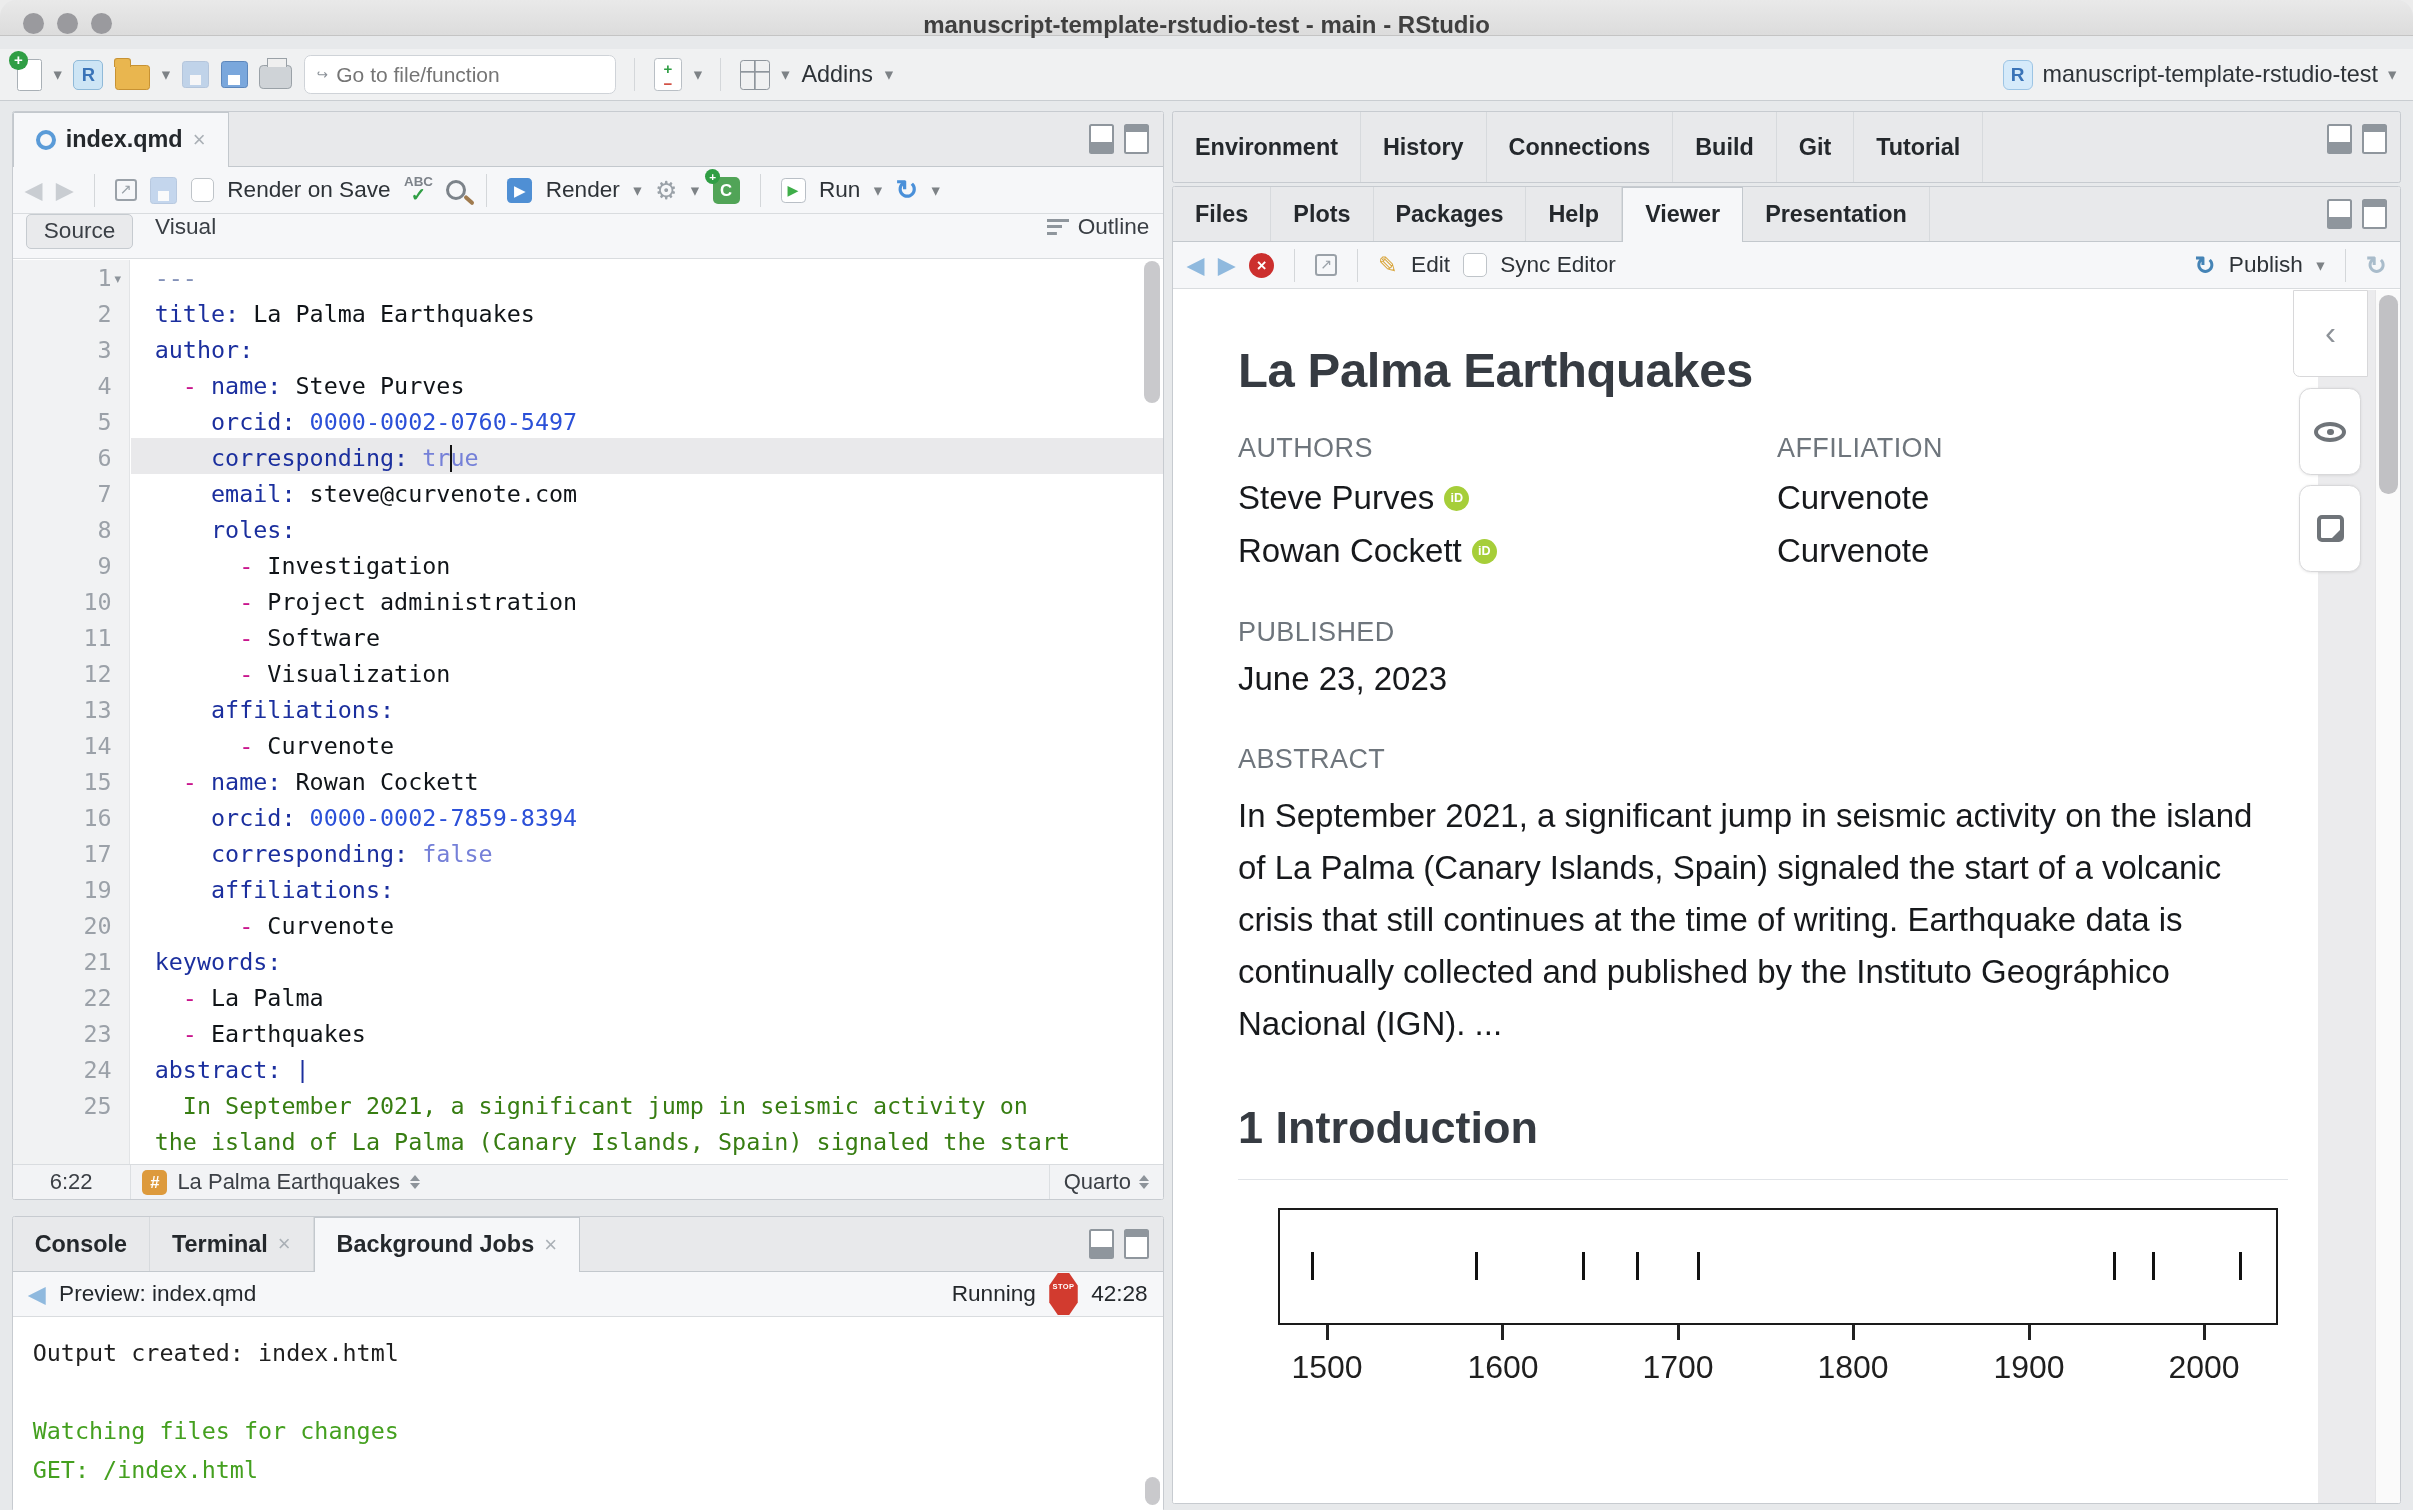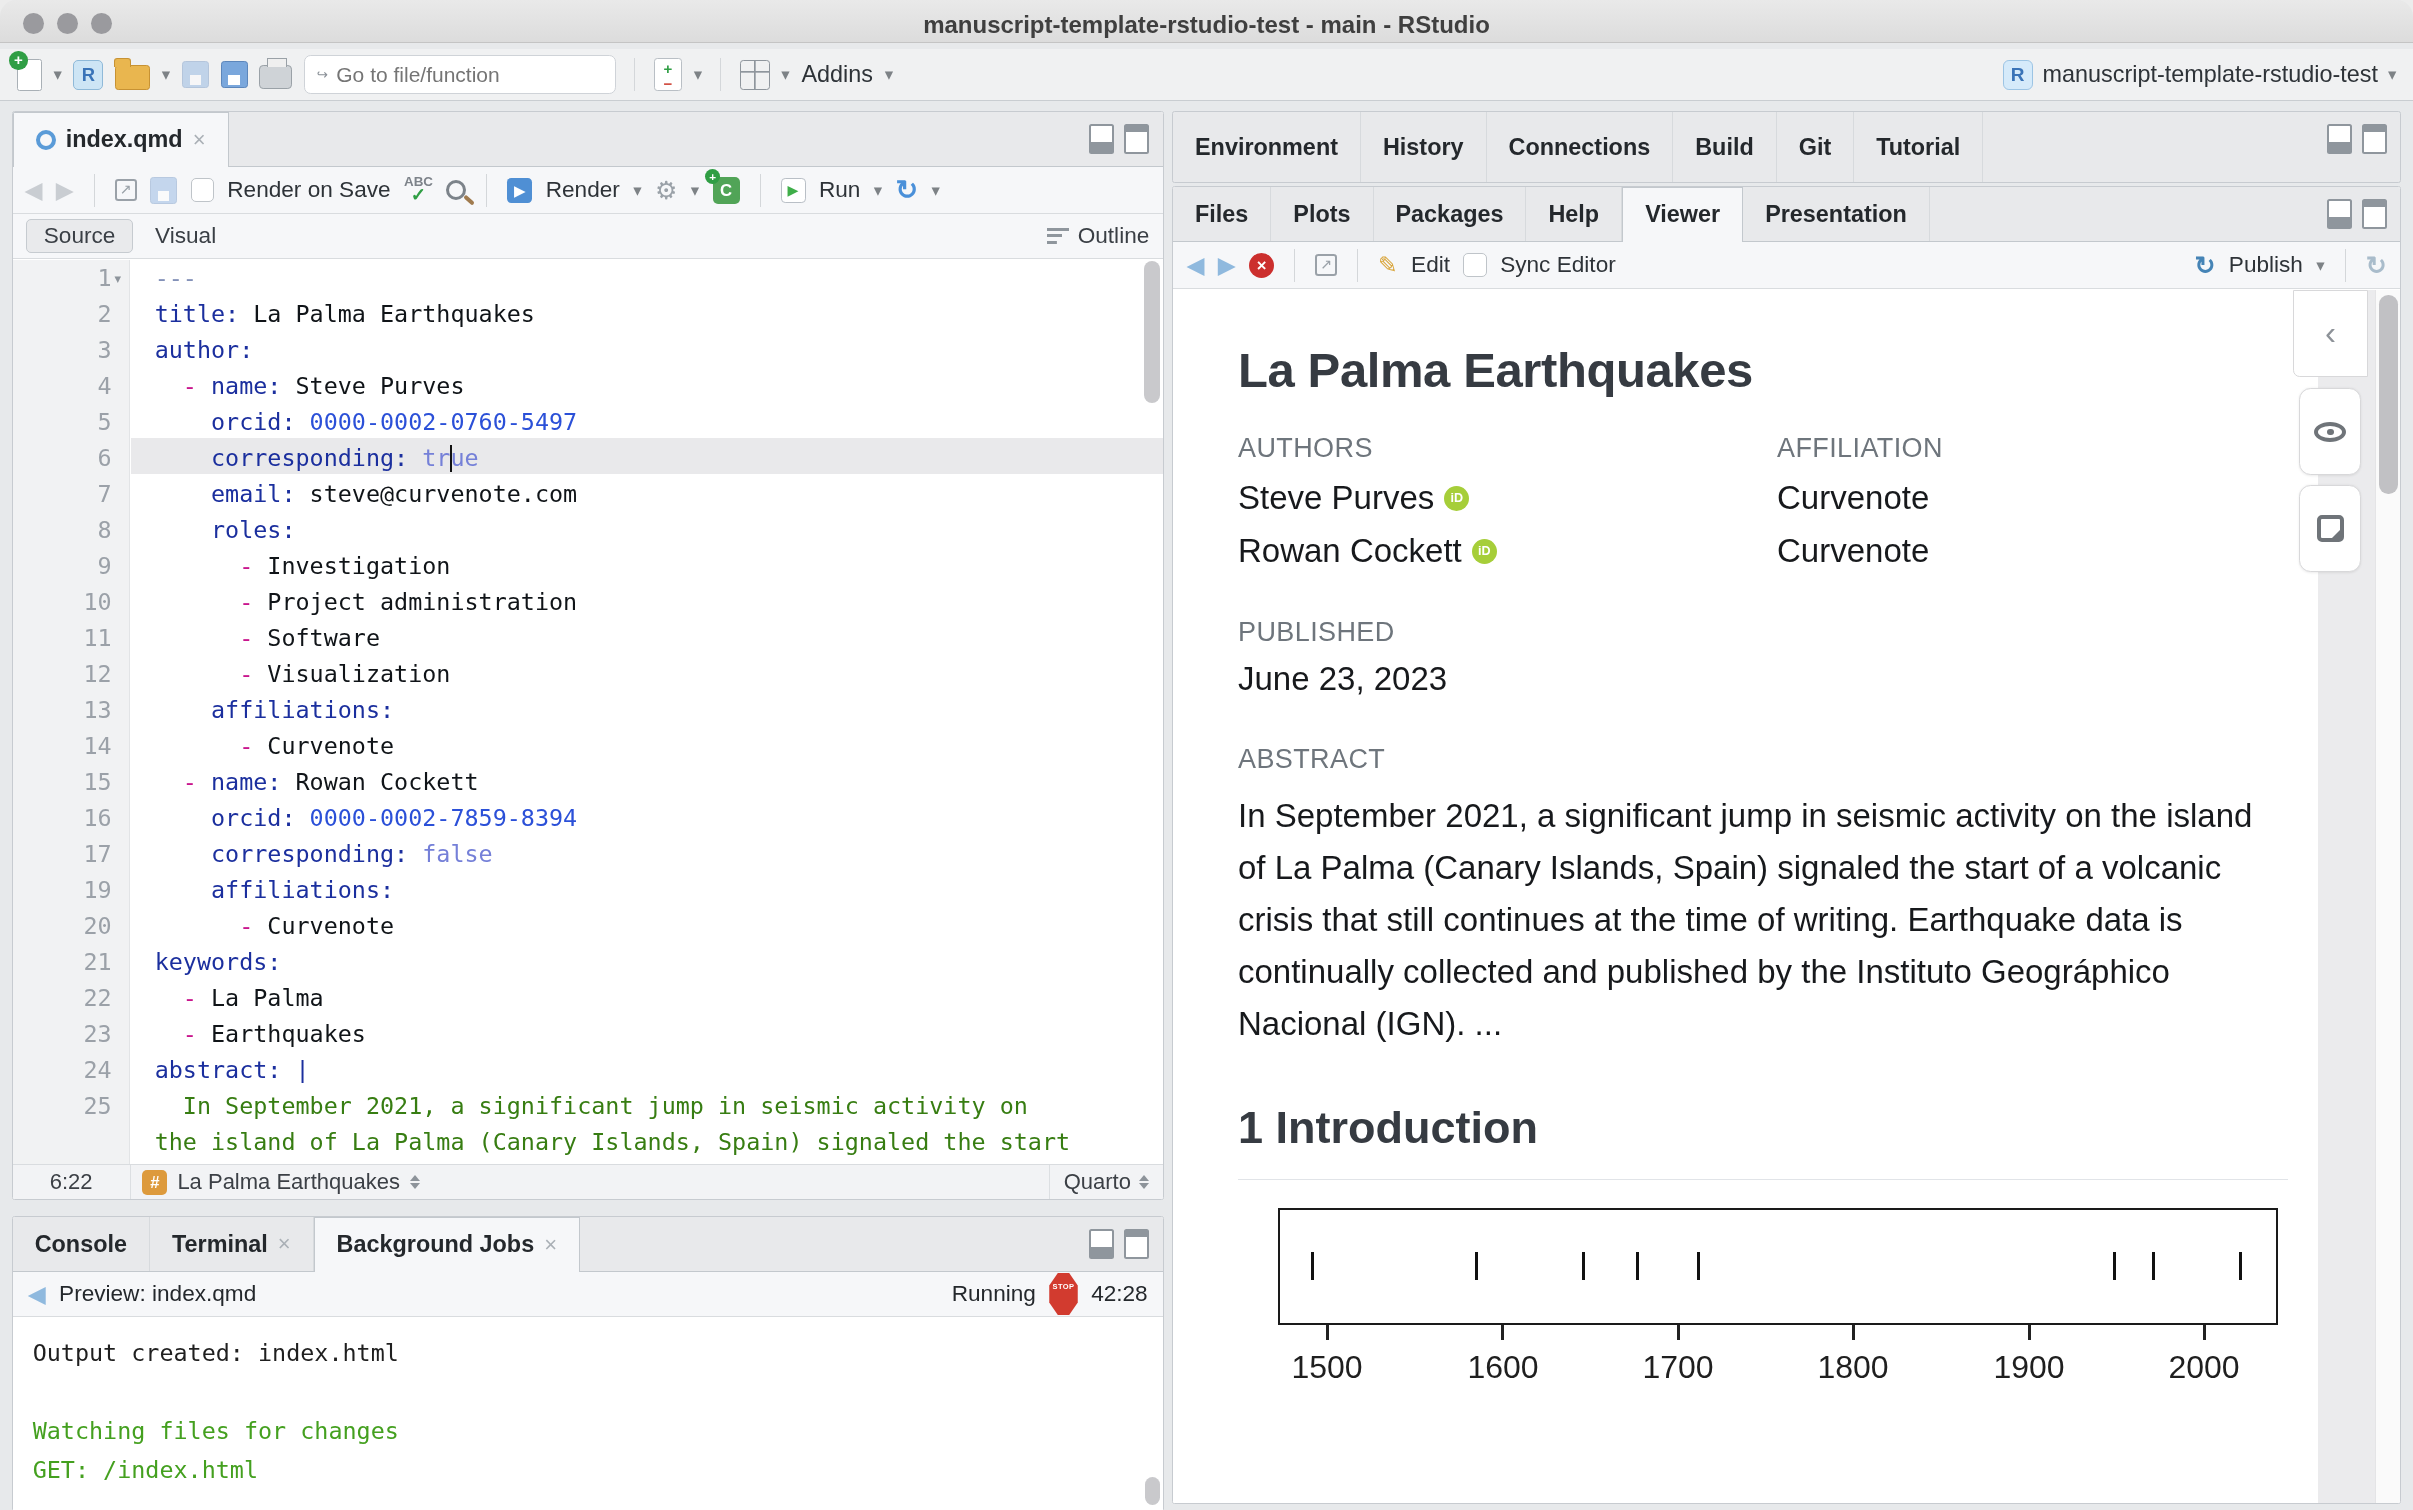--- a/index.html
+++ b/index.html
@@ -1,20 +1,20 @@
 <!DOCTYPE html>
 <html style="font-size:13.4px"><head>
 <meta charset="utf-8">
 <style>
   * { margin:0; padding:0; box-sizing:border-box; }
   html,body { width:2413px; height:1511px; background:#ececec; font-family:"Liberation Sans",sans-serif; }
   .window { position:relative; width:2413px; height:1511px; background:#e7e9eb; border-radius:16.7px 16.7px 0 0; overflow:hidden; }
 
   
-  .titlebar { position:absolute; left:0; top:0; width:100%; height:43px; background:linear-gradient(#e9e9e9,#dcdcdc); border-bottom:0.8px solid #c4c4c4; }
+  .titlebar { position:absolute; left:0; top:0; width:100%; height:36px; background:linear-gradient(#e9e9e9,#dcdcdc); border-bottom:0.8px solid #c4c4c4; }
   .traffic { position:absolute; left:23.4px; top:13.4px; display:flex; gap:12.6px; }
   .tl-dot { width:21px; height:21px; border-radius:50%; background:#9a9a9e; }
   .win-title { position:absolute; left:0; right:0; top:11px; text-align:center; font-size:24px; font-weight:700; color:#3f3f3f; }
 
   
   .main-toolbar { position:absolute; left:0; top:49px; width:100%; height:52px; background:#f0f1f2; border-bottom:0.8px solid #c9cdd1; display:flex; align-items:center; padding:0 16.7px; gap:11.7px; }
   .tb-caret { font-size:16.7px; color:#7d8286; }
   .tb-sep { width:0.8px; height:33px; background:#d4d7da; margin:0 6.7px; }
   .icon-doc { position:relative; width:25px; height:32px; background:#fff; border:1.7px solid #a9b0b6; border-radius:2.5px; }
   .plus-badge { position:absolute; left:-8.4px; top:-8.4px; width:18.4px; height:18.4px; border-radius:50%; background:#2f9e44; color:#fff; font-size:15px; font-weight:700; line-height:18.4px; text-align:center; }
@@ -61,21 +61,21 @@
   .spell .chk { color:#2f9e44; font-size:18.4px; }
   .mag { position:relative; width:20px; height:20px; border:3.3px solid #7c838a; border-radius:50%; }
   .mag::after { content:""; position:absolute; left:13.4px; top:15px; width:11.7px; height:4.2px; background:#a07b4f; transform:rotate(42deg); border-radius:2.5px; }
   .render-ico { width:25px; height:25px; background:#4f8fd4; border-radius:4.2px; color:#fff; font-size:15px; text-align:center; line-height:25px; }
   .gear { color:#9aa1a8; font-size:25px; }
   .chunk-ico { position:relative; width:27px; height:27px; background:#51a457; border-radius:5px; color:#fff; font-weight:700; font-size:16.7px; text-align:center; line-height:27px; }
   .chunk-ico .plus-badge { left:-7.5px; top:-7.5px; width:15px; height:15px; font-size:11.7px; line-height:15px; }
   .run-ico { width:25px; height:25px; background:#fff; border:1.7px solid #b9bfc6; border-radius:4.2px; color:#3fae49; font-size:14.2px; text-align:center; line-height:22px; }
   .sync-ico { color:#4a90d9; font-size:27px; font-weight:700; }
 
-  .srcvis { height:45px; background:#f6f7f9; border-bottom:0.8px solid #d9dcdf; display:flex; align-items:center; padding:0 13.4px; gap:22px; font-size:22.6px; color:#3a3f45; }
+  .srcvis { height:45px; background:#f6f7f9; border-bottom:0.8px solid #d9dcdf; display:flex; align-items:flex-start; padding:0 13.4px; gap:22px; font-size:22.6px; color:#3a3f45; }
   .src-btn { padding:3.3px 16.7px; background:#e9eaec; border:0.8px solid #c6cbd0; border-radius:5px; }
   .outline-right { margin-left:auto; display:flex; align-items:center; gap:8.4px; }
   .outline-ico { width:22px; height:16.7px; background:
       linear-gradient(#8f969d,#8f969d) 0 0/100% 3.3px no-repeat,
       linear-gradient(#8f969d,#8f969d) 0 6.7px/70% 3.3px no-repeat,
       linear-gradient(#8f969d,#8f969d) 0 13.4px/45% 3.3px no-repeat; }
 
   .code-area { position:absolute; left:0; top:148px; right:0; bottom:35px; background:#fff; overflow:hidden; font-family:"DejaVu Sans Mono",monospace; font-size:23.4px; }
   .gutter-col { position:absolute; left:0; top:0; bottom:0; width:117px; background:#f1f2f3; border-right:0.8px solid #e2e4e6; }
   .code-line { position:relative; height:36px; line-height:36px; white-space:pre; }

